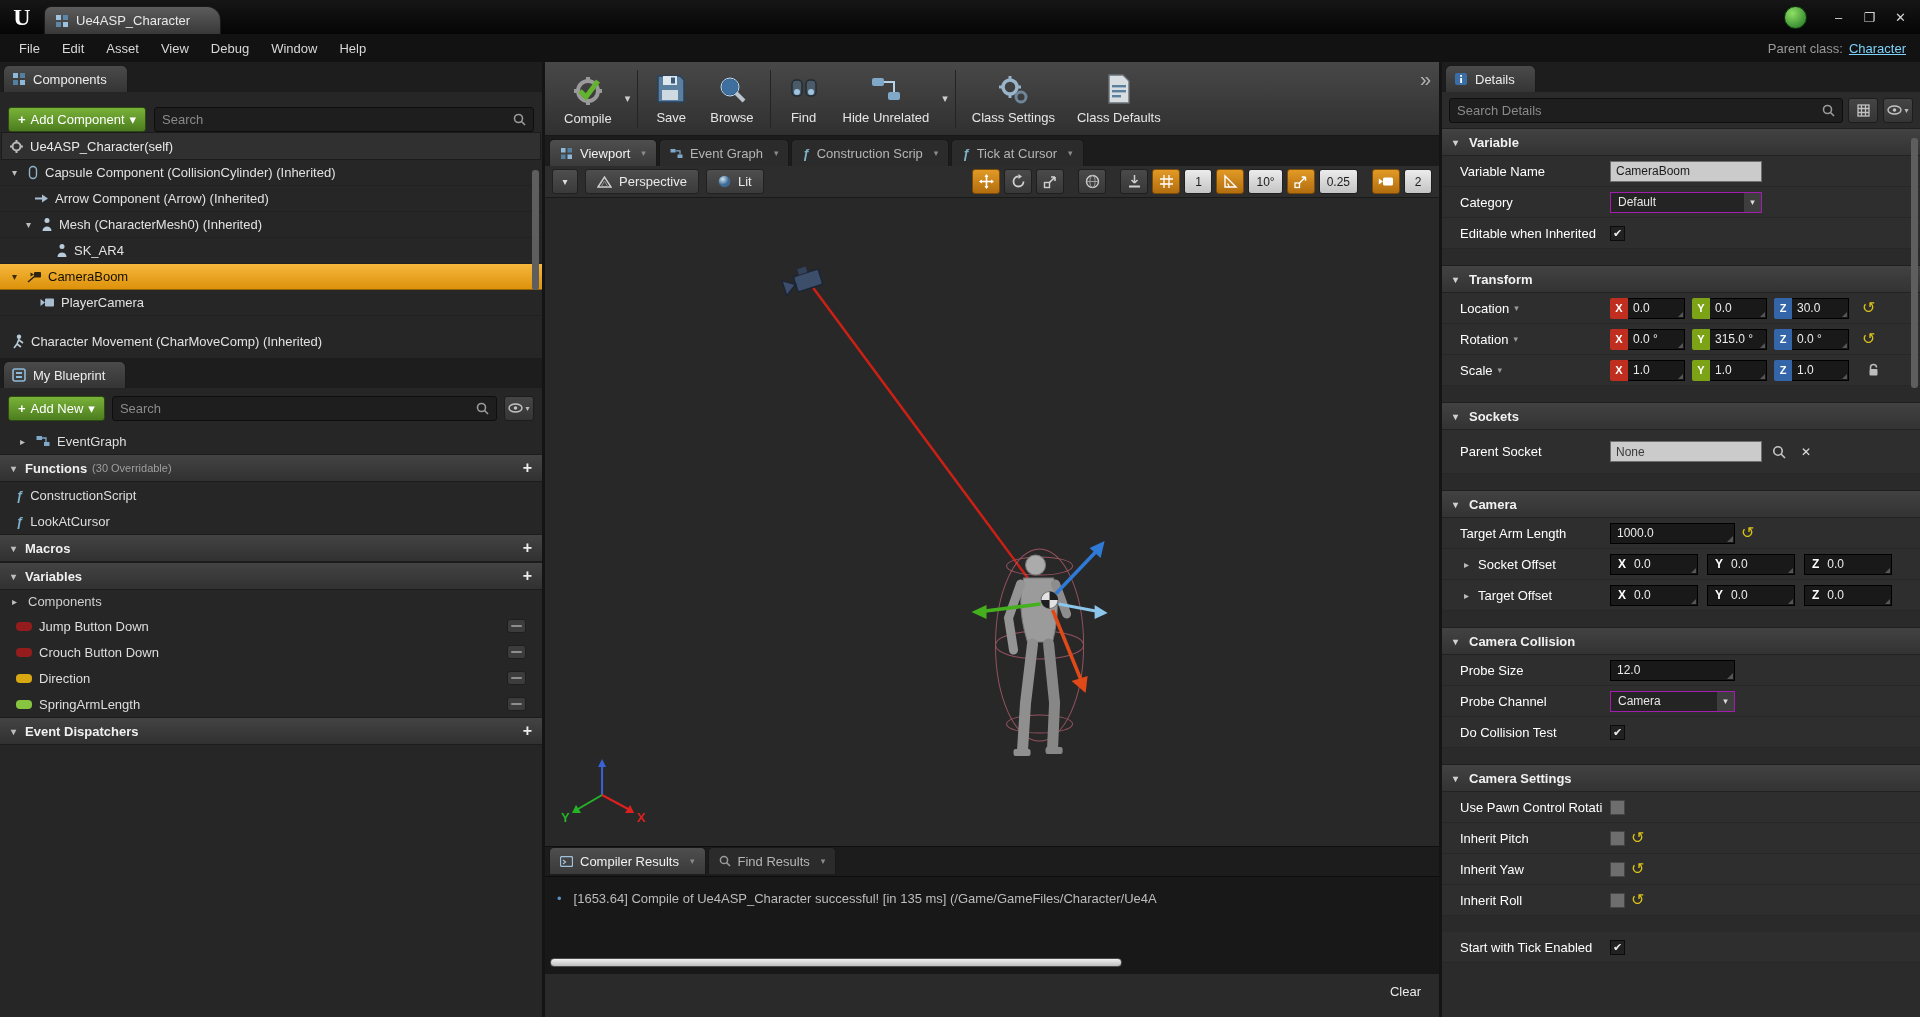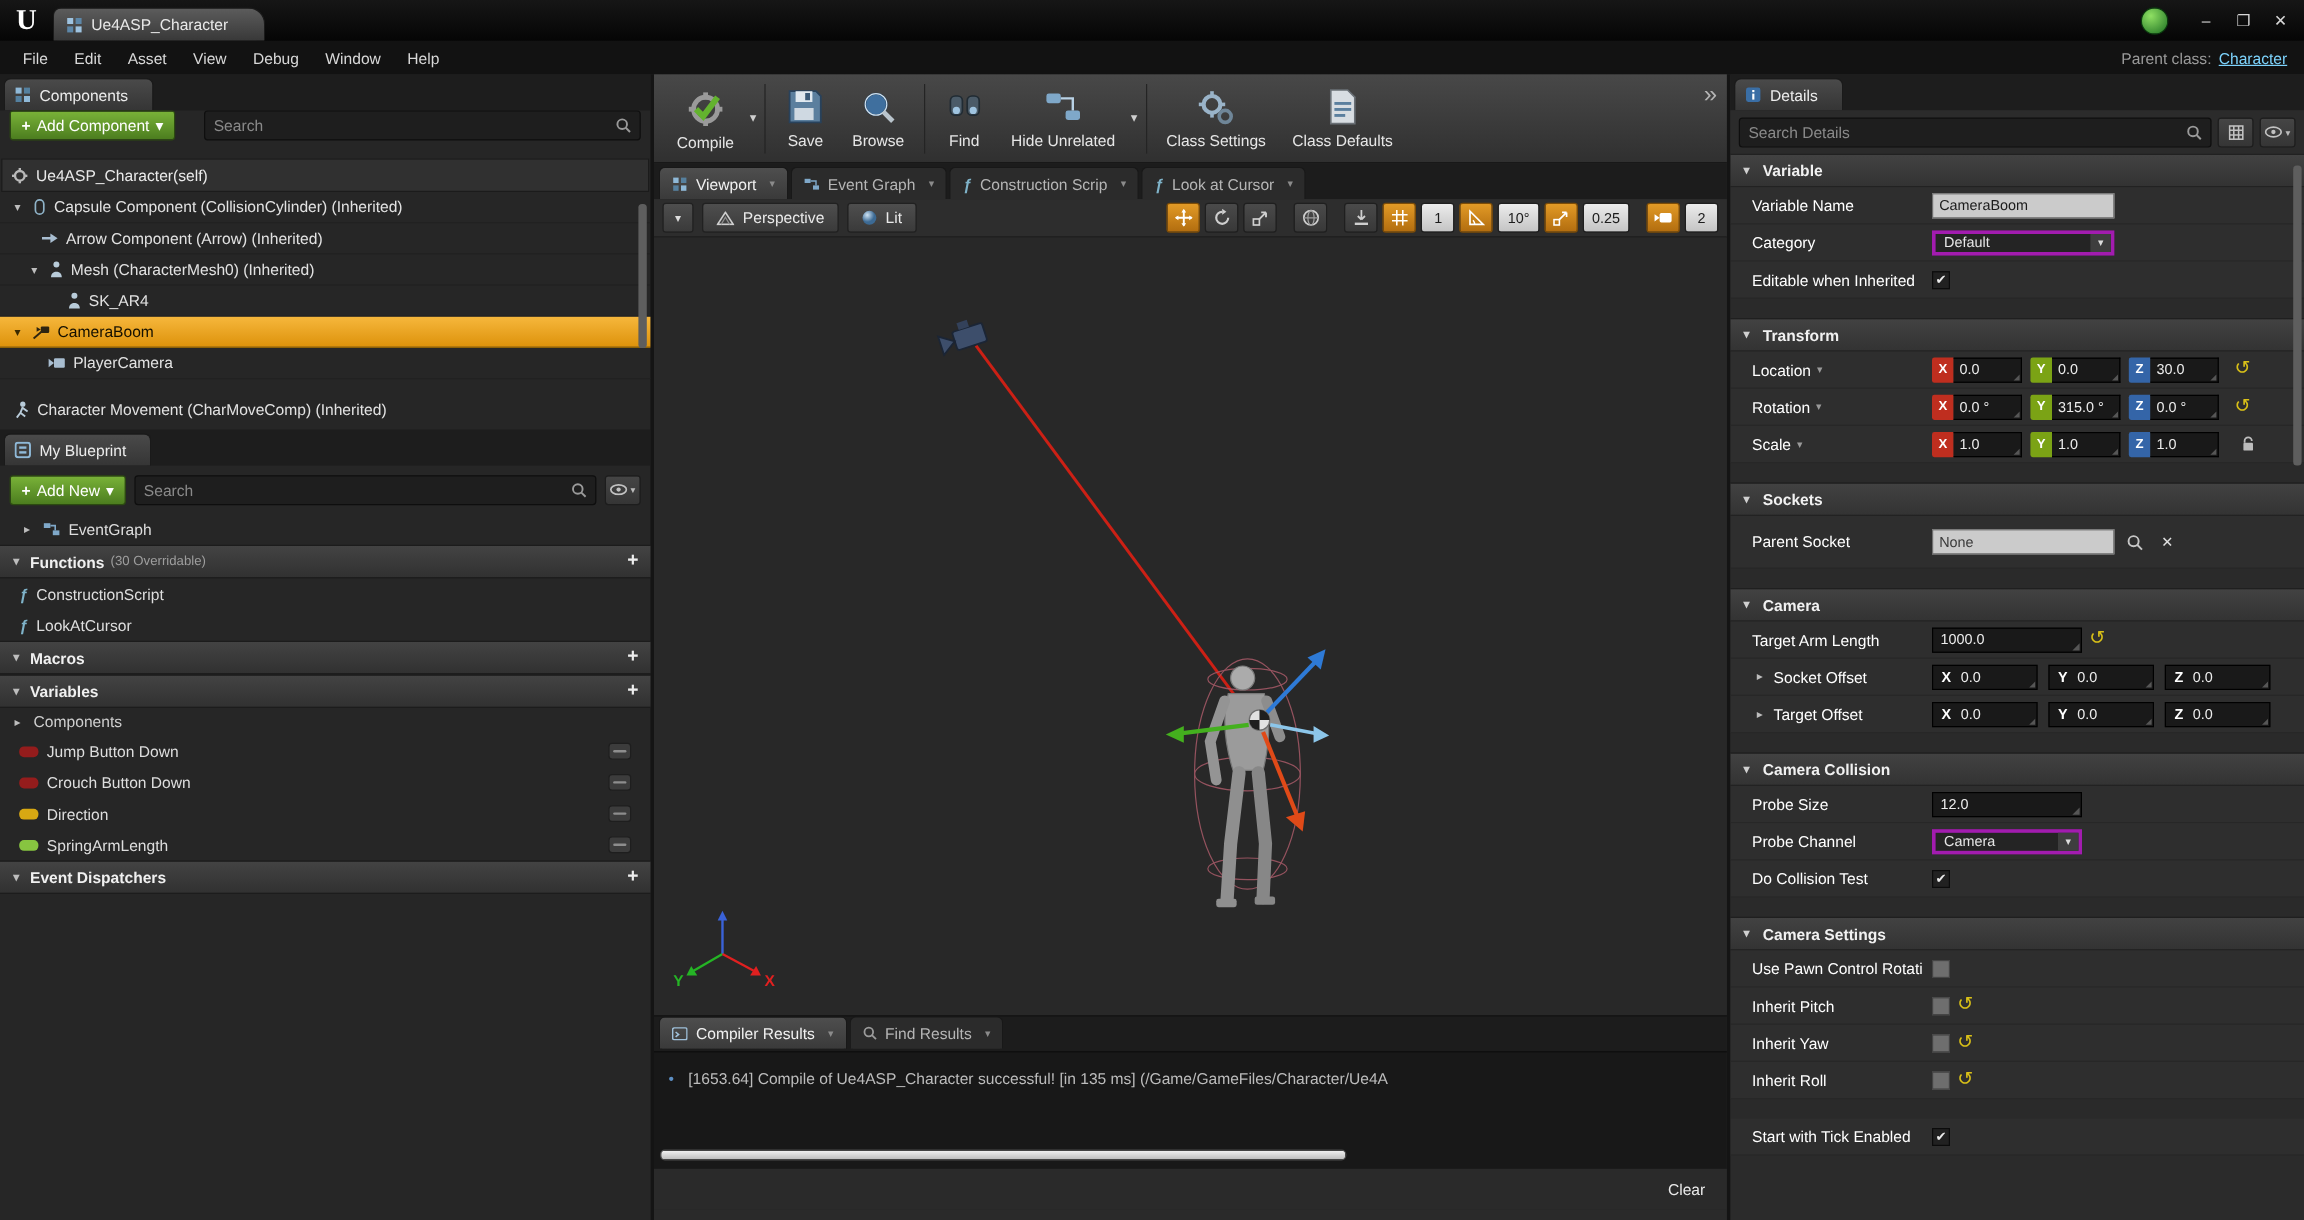--- a/index.html
+++ b/index.html
@@ -38,21 +38,21 @@
   .i-chevrons::before{content:"»"}
   .i-revert::before{content:"↺"}
   .i-func::before{content:"ƒ";font-style:italic;font-weight:bold}
   .i-x::before{content:"✕"}
   .i-dot::before{content:"•"}
   .search{flex:1;display:flex;align-items:center;background:#1e1e1e;border:1px solid #0e0e0e;border-radius:3px;height:25px;padding:0 7px;gap:5px}
   .search input{flex:1;background:none;border:none;outline:none;color:#cfcfcf;font-size:13px;min-width:0}
   .search input::placeholder{color:#8a8a8a}
 
   
-  .comp-actions{height:40px;display:flex;align-items:flex-start;gap:24px;padding:0 8px;flex:none}
+  .comp-actions{height:40px;display:flex;align-items:flex-end;gap:8px;padding:0 8px;flex:none}
   .root-row{height:28px;margin:0 1px;background:#303030;border:1px solid #1b1b1b;display:flex;align-items:center;gap:7px;padding:0 8px;color:#eaeaea;flex:none}
   .tree{position:relative;flex:none}
   .tree-row{height:26px;display:flex;align-items:center;gap:6px;color:#e2e2e2;border-bottom:1px solid #212121}
   .tree-row.selected{background:linear-gradient(#f6b73c,#dd920b);color:#151000;border-bottom:1px solid #8f6206}
   .exp{width:13px;text-align:center;font-size:10px;color:#bdbdbd;flex:none}
   .tree-row.selected .exp{color:#3a2a00}
   .tree-spacer{height:12px}
   .vscroll-l{position:absolute;right:3px;top:6px;width:7px;height:120px;background:#5e5e5e;border-radius:3px}
 
   
@@ -104,21 +104,21 @@
   
   .d-search-row{height:36px;display:flex;align-items:center;gap:5px;padding:0 7px;background:#2b2b2b;flex:none}
   .d-body{flex:1;overflow:hidden;display:flex;flex-direction:column}
   .d-head{height:28px;background:linear-gradient(#424242,#333333);border-top:1px solid #1f1f1f;border-bottom:1px solid #222;display:flex;align-items:center;gap:7px;padding-left:7px;font-weight:bold;color:#f1f1f1;flex:none}
   .d-head .exp{font-size:10px;color:#d0d0d0}
   .d-row{height:31px;display:flex;align-items:center;padding-left:18px;background:#2e2e2e;border-bottom:1px solid #272727;flex:none}
   .d-label{width:150px;font-size:13px;color:#ffffff;flex:none;white-space:nowrap;overflow:hidden;display:flex;align-items:center;gap:5px}
   .d-label .i-down{font-size:9px;color:#9a9a9a}
   .d-gap{height:16px;background:#2a2a2a;flex:none}
   .inp-light{width:152px;height:21px;background:#cbcbcb;border:1px solid #6f6f6f;color:#1b1b1b;font-size:12px;padding:0 5px;outline:none}
-  .sel-dark{width:152px;height:21px;background:#242424;border:3px solid #a21caf;color:#e6e6e6;font-size:12px;display:flex;align-items:center;padding:0 0 0 7px}
+  .sel-dark{width:152px;height:21px;background:#242424;border:1px solid #a21caf;color:#e6e6e6;font-size:12px;display:flex;align-items:center;padding:0 0 0 7px}
   .sel-dark .dd{margin-left:auto;width:17px;height:100%;background:#3e3e3e;display:flex;align-items:center;justify-content:center;font-size:9px;color:#ddd}
   .numbox{height:21px;background:#191919;border:1px solid #000;color:#ececec;font-size:12px;display:flex;align-items:center;padding:0 6px;position:relative}
   .numbox::after{content:"";position:absolute;right:1px;bottom:1px;border-left:6px solid transparent;border-bottom:6px solid #565656}
   .vec{display:flex;height:21px;margin-right:7px}
   .vec-tag{width:18px;display:flex;align-items:center;justify-content:center;color:#fff;font-size:11px;font-weight:bold;border-radius:2px 0 0 2px;flex:none}
   .vec-val{width:57px;background:#191919;border:1px solid #000;border-left:none;color:#ececec;font-size:12px;display:flex;align-items:center;padding:0 5px;position:relative}
   .vec-val::after{content:"";position:absolute;right:1px;bottom:1px;border-left:5px solid transparent;border-bottom:5px solid #565656}
   .off{display:flex;align-items:center;height:21px;background:#191919;border:1px solid #000;margin-right:9px;padding:0 7px;gap:8px;color:#ececec;font-size:12px;width:88px;position:relative}
   .off::after{content:"";position:absolute;right:1px;bottom:1px;border-left:5px solid transparent;border-bottom:5px solid #565656}
   .off .t{font-weight:bold;color:#fff}
@@ -469,21 +469,21 @@
           <span>Event Graph</span>
           <span class="i-down"></span>
         </div>
         <div class="doctab">
           <span class="i-func" style="color:#7fb3c9"></span>
           <span>Construction Scrip</span>
           <span class="i-down"></span>
         </div>
         <div class="doctab">
           <span class="i-func" style="color:#7fb3c9"></span>
-          <span>Look at Cursor</span>
+          <span>Tick at Cursor</span>
           <span class="i-down"></span>
         </div>
       </div>
 
       <div class="vptb">
         <div class="vp-caret i-down"></div>
         <div class="vp-btn">
           <svg width="15" height="12">
               <path d="M1 11 L7.5 1 L14 11 Z" fill="none" stroke="#cfcfcf" stroke-width="1.4"></path>
               <path d="M4 11 L7.5 5 L11 11" fill="none" stroke="#8f8f8f" stroke-width="1"></path>

